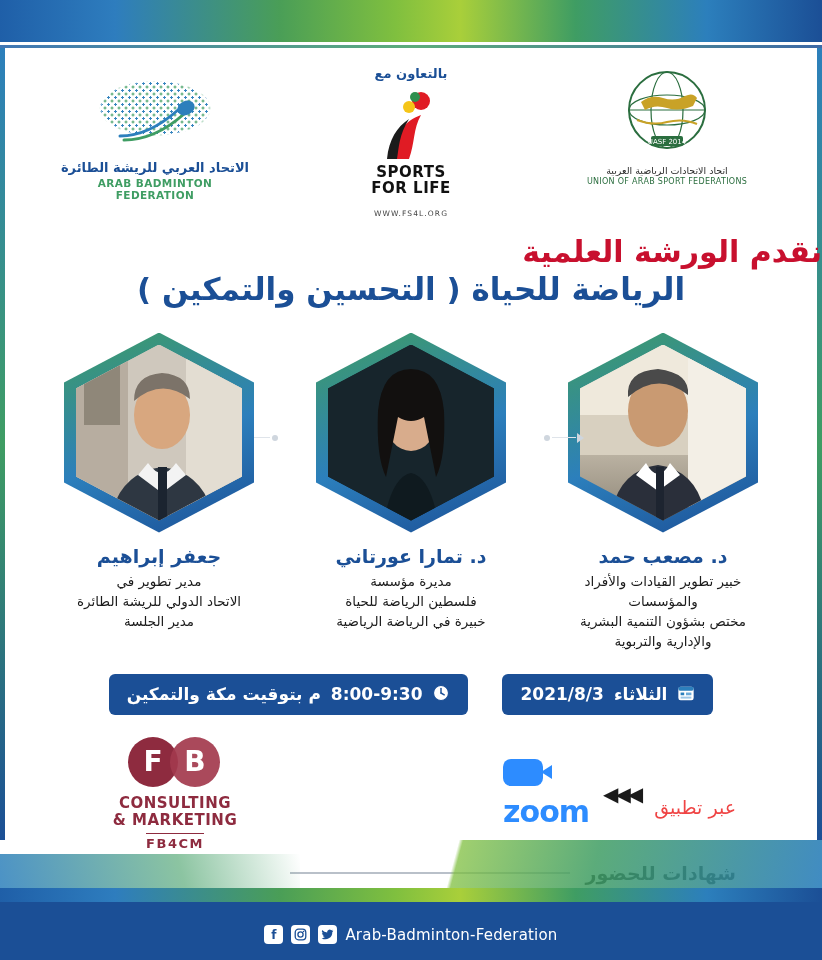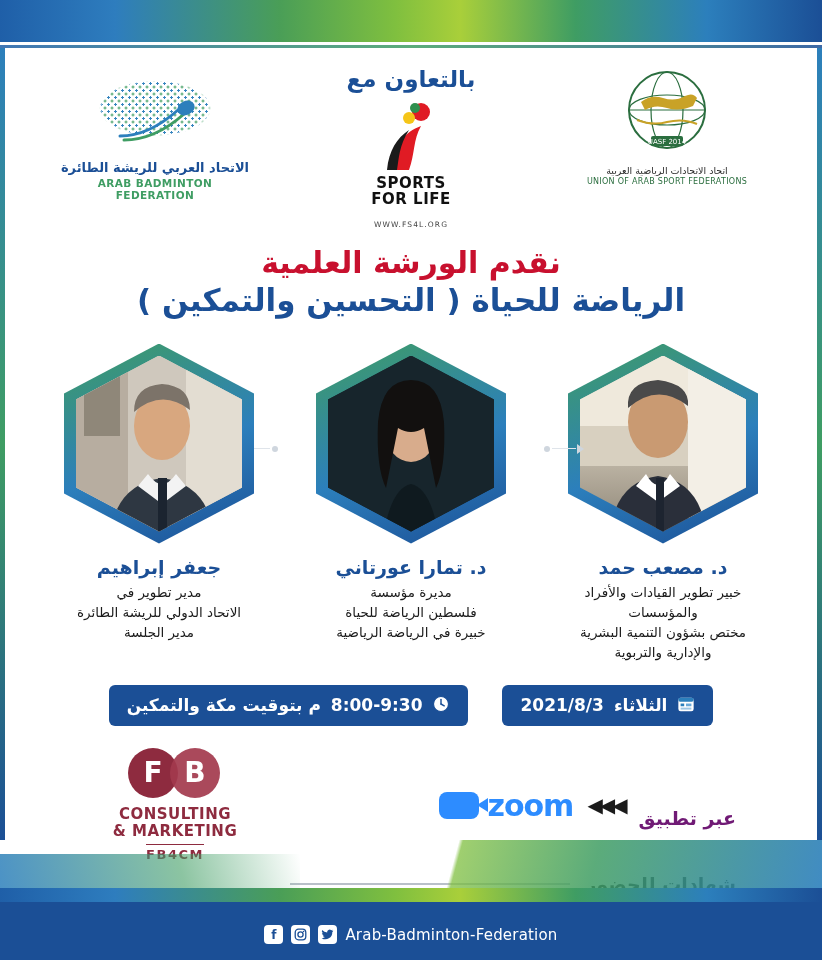--- a/index.html
+++ b/index.html
@@ -85,38 +85,38 @@
     letter-spacing: 0;
   }
   .abf-text-en {
     font-size: 10.5px; color: #3f9d63; font-weight: bold; letter-spacing: .4px;
     direction: ltr; margin-top: 2px;
   }
 
   
   .center-logo { width: 240px; text-align: center; }
   .with-coop {
-    font-size: 23px; color: #1b4f96; font-weight: bold; margin-bottom: 4px;
+    font-size: 13px; color: #1b4f96; font-weight: bold; margin-bottom: 4px;
   }
   .sfl-mark { width: 96px; height: 78px; margin: 0 auto; position: relative; }
   .sfl-title {
     direction: ltr; font-size: 15px; font-weight: bold; color: #111; line-height: 1.05;
     letter-spacing: .5px; margin-top: 2px;
   }
   .sfl-url { direction: ltr; font-size: 7.5px; color: #444; letter-spacing: 1.1px; margin-top: 12px; }
 
   
   .uasf-mark { width: 120px; height: 96px; margin: 0 auto; position: relative; }
   .uasf-ar { font-size: 9.5px; color: #2b2b2b; margin-top: 3px; }
   .uasf-en { direction: ltr; font-size: 8px; color: #2b6e3f; letter-spacing: .3px; margin-top: 1px; }
 
   
   .headline-wrap { text-align: center; margin-top: 16px; }
   .headline-1 {
-    font-size: 30px; font-weight: bold; color: #c8102e; letter-spacing: 0;
+    font-size: 30px; font-weight: bold; color: #c8102e; letter-spacing: 0; text-align: right;
   }
   .headline-2 {
     font-size: 31px; font-weight: bold; color: #1b4f96; margin-top: 2px;
   }
 
   
   .speakers {
     display: flex; justify-content: center; align-items: flex-start;
     gap: 42px; margin-top: 26px; position: relative;
   }
@@ -172,23 +172,23 @@
   }
   .pill .ic { font-size: 18px; line-height: 1; }
   .pill .time-num { direction: ltr; display: inline-block; }
 
   
   .platform {
     display: flex; align-items: center; justify-content: space-between;
     padding: 22px 86px 0 80px;
   }
   .platform-right { display: flex; align-items: center; gap: 14px; }
-  .via-app { font-size: 19px; font-weight: bold; color: #701a75; margin-top: 25px; }
+  .via-app { font-size: 19px; font-weight: normal; color: #ef4444; margin-top: 25px; }
   .rewind { color: #1b1b1b; font-size: 20px; letter-spacing: -3px; }
-  .zoom-logo { display: flex; align-items: center; gap: 8px; direction: ltr; }
+  .zoom-logo { display: flex; align-items: flex-start; gap: 8px; direction: ltr; flex-direction: column; }
   .zoom-cam {
     width: 40px; height: 27px; background: #2D8CFF; border-radius: 8px; position: relative;
   }
   .zoom-cam:after {
     content: ""; position: absolute; right: -9px; top: 6px;
     border-top: 7px solid transparent; border-bottom: 7px solid transparent;
     border-right: 11px solid #2D8CFF;
   }
   .zoom-word { font-size: 30px; color: #2D8CFF; font-weight: bold; letter-spacing: -1px; }
 

